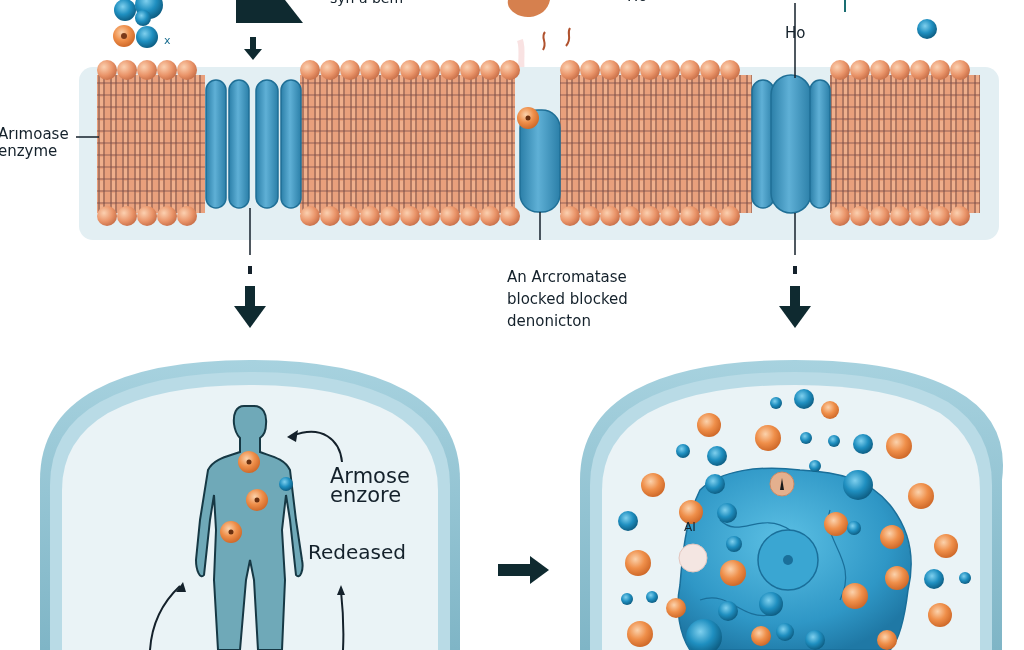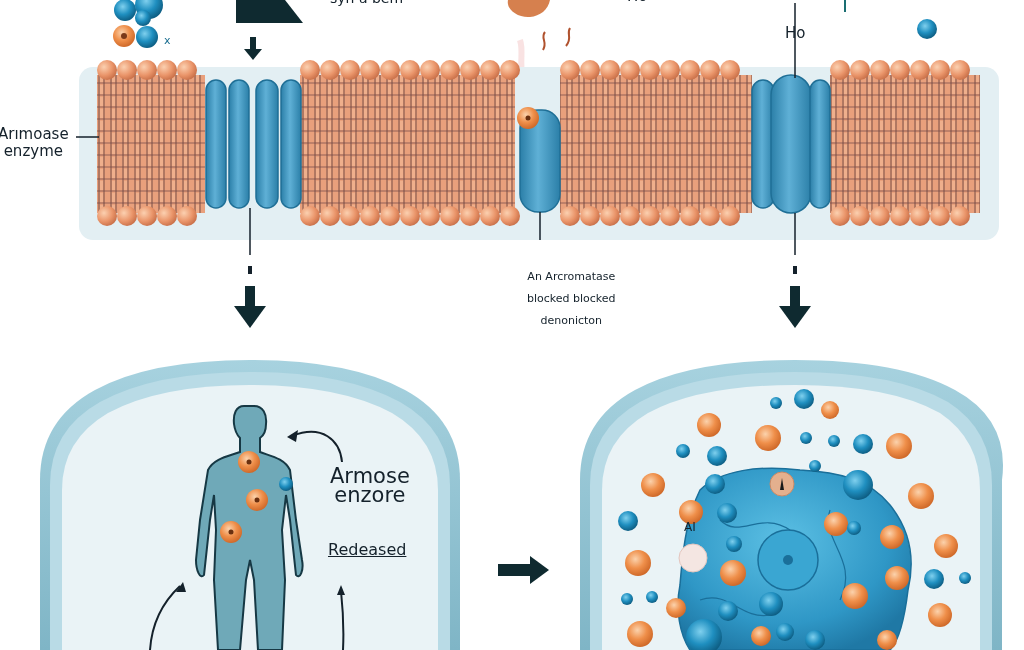--- a/index.html
+++ b/index.html
@@ -1,17 +1,17 @@
 <!DOCTYPE html>
 <html><head>
 <meta charset="utf-8">
 <style>
   html, body { margin: 0; padding: 0; background: #ffffff; }
   body { width: 1024px; height: 650px; position: relative; overflow: hidden; font-family: "DejaVu Sans", sans-serif; }
-  .label { position: absolute; color: #14212b; font-family: "DejaVu Sans", sans-serif; line-height: 1.15; text-align: center; }
+  .label { position: absolute; color: #14212b; font-family: "DejaVu Sans", sans-serif; line-height: 1.15; }
   svg { position: absolute; left: 0; top: 0; }
 </style>
 </head>
 <body>
 
 <svg width="1024" height="650" viewBox="0 0 1024 650">
   <defs>
     <radialGradient id="headGrad" cx="35%" cy="35%" r="70%">
       <stop offset="0%" stop-color="#fbd0b0"></stop>
       <stop offset="60%" stop-color="#ea956a"></stop>
@@ -285,25 +285,25 @@
 
 <div class="label" style="left:330px; top:-10px; font-size:14px;">syn a bem</div>
 <div class="label" style="left:627px; top:-12px; font-size:15px;">Ho</div>
 <div class="label" style="left:785px; top:25px; font-size:15px;">Ho</div>
 
 <div class="label" style="left:-2px; top:126px; font-size:15px;">
   <div>Arımoase</div>
   <div>enzyme</div>
 </div>
 
-<div class="label" style="left:507px; top:266px; font-size:11px; line-height:22px;margin-left:20px;">
+<div class="label" style="left:507px; top:266px; font-size:15px; line-height:22px;">
   <div>An Arcromatase</div>
   <div>blocked blocked</div>
   <div>denonicton</div>
 </div>
 
 <div class="label" style="left:330px; top:467px; font-size:21px; line-height:19px;">
   <div>Armose</div>
   <div>enzore</div>
 </div>
-<div class="label" style="left:328px; top:541px; font-size:16px;text-decoration:underline;">Redeased</div>
+<div class="label" style="left:308px; top:541px; font-size:20px;">Redeased</div>
 
 <div class="label" style="left:684px; top:521px; font-size:12px; font-weight:normal;">AI</div>
 
 </body></html>

